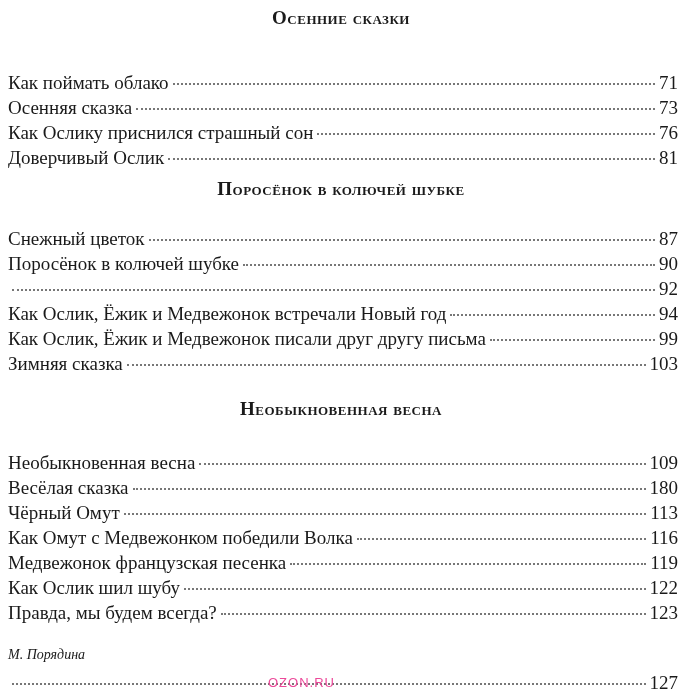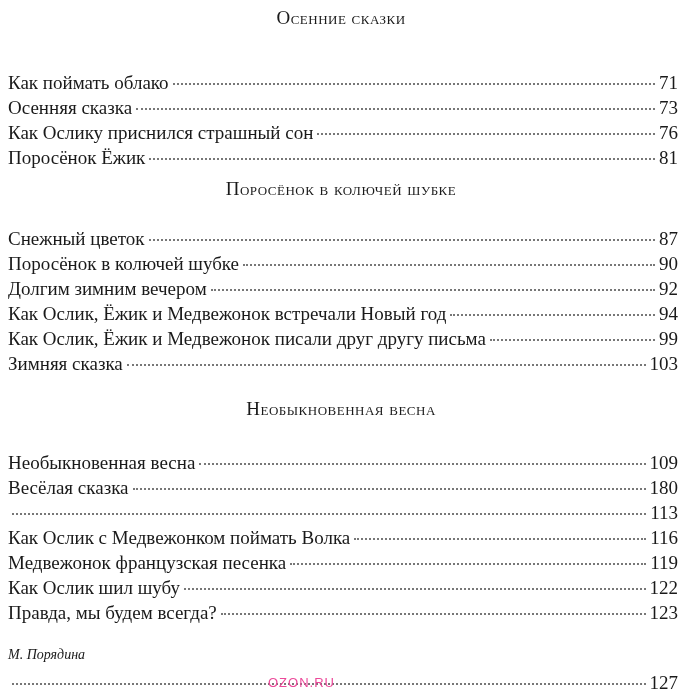--- a/index.html
+++ b/index.html
@@ -1,17 +1,17 @@
 <!DOCTYPE html>
 <html><head>
 <meta charset="utf-8">
 <style>
   html,body{margin:0;padding:0;background:#fff;}
   body{width:682px;height:700px;position:relative;overflow:hidden;font-family:"Liberation Serif","DejaVu Serif",serif;color:#1a1a1a;}
-  .heading{position:absolute;left:0;width:682px;text-align:center;font-size:19px;font-weight:normal;font-variant:small-caps;letter-spacing:0.5px;}
+  .heading{position:absolute;left:0;width:682px;text-align:center;font-size:19px;font-weight:bold;font-variant:small-caps;letter-spacing:0.5px;}
   .row{position:absolute;left:8px;width:670px;height:24px;display:flex;align-items:baseline;font-size:19px;}
   .row .title{white-space:nowrap;}
   .row .dots{flex:1;margin:0 4px;border-bottom:2px dotted #777;transform:translateY(-4px);height:0;}
   .row .page{white-space:nowrap;}
   .author{position:absolute;left:8px;font-size:14px;font-style:italic;}
   .watermark{position:absolute;left:268px;top:675px;font-family:"Liberation Sans",sans-serif;font-size:13px;color:#ec4899;letter-spacing:1px;}
 </style>
 </head>
 <body>
 
@@ -26,39 +26,38 @@
     <span class="title">Осенняя сказка</span>
     <span class="dots"></span>
     <span class="page">73</span>
   </div>
 <div class="row" style="top:122px">
     <span class="title">Как Ослику приснился страшный сон</span>
     <span class="dots"></span>
     <span class="page">76</span>
   </div>
 <div class="row" style="top:147px">
-    <span class="title">Поросёнок Ёжик</span>
+    <span class="title">Доверчивый Ослик</span>
     <span class="dots"></span>
     <span class="page">81</span>
   </div>
 
 <div class="heading" style="top:178px">Поросёнок в колючей шубке</div>
 
 <div class="row" style="top:228px">
     <span class="title">Снежный цветок</span>
     <span class="dots"></span>
     <span class="page">87</span>
   </div>
 <div class="row" style="top:253px">
     <span class="title">Поросёнок в колючей шубке</span>
     <span class="dots"></span>
     <span class="page">90</span>
   </div>
 <div class="row" style="top:278px">
-    <span class="title">Долгим зимним вечером</span>
     <span class="dots"></span>
     <span class="page">92</span>
   </div>
 <div class="row" style="top:303px">
     <span class="title">Как Ослик, Ёжик и Медвежонок встречали Новый год</span>
     <span class="dots"></span>
     <span class="page">94</span>
   </div>
 <div class="row" style="top:328px">
     <span class="title">Как Ослик, Ёжик и Медвежонок писали друг другу письма</span>
@@ -77,25 +76,26 @@
     <span class="title">Необыкновенная весна</span>
     <span class="dots"></span>
     <span class="page">109</span>
   </div>
 <div class="row" style="top:477px">
     <span class="title">Весёлая сказка</span>
     <span class="dots"></span>
     <span class="page">180</span>
   </div>
 <div class="row" style="top:502px">
+    <span class="title">Чёрный Омут</span>
     <span class="dots"></span>
     <span class="page">113</span>
   </div>
 <div class="row" style="top:527px">
-    <span class="title">Как Ослик с Медвежонком поймать Волка</span>
+    <span class="title">Как Омут с Медвежонком победили Волка</span>
     <span class="dots"></span>
     <span class="page">116</span>
   </div>
 <div class="row" style="top:552px">
     <span class="title">Медвежонок французская песенка</span>
     <span class="dots"></span>
     <span class="page">119</span>
   </div>
 <div class="row" style="top:577px">
     <span class="title">Как Ослик шил шубу</span>

